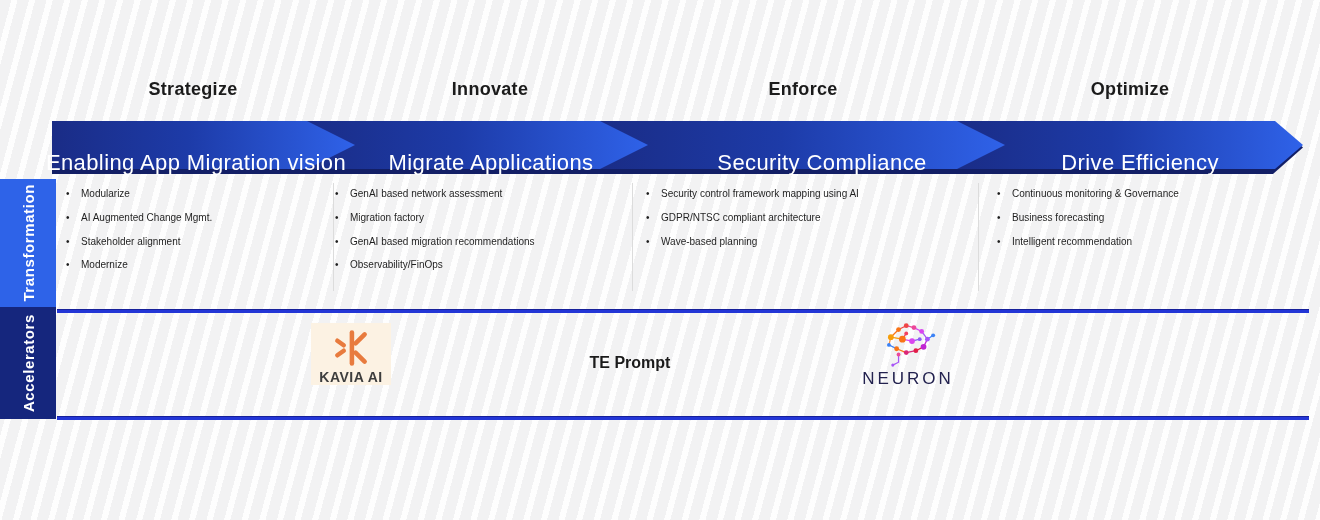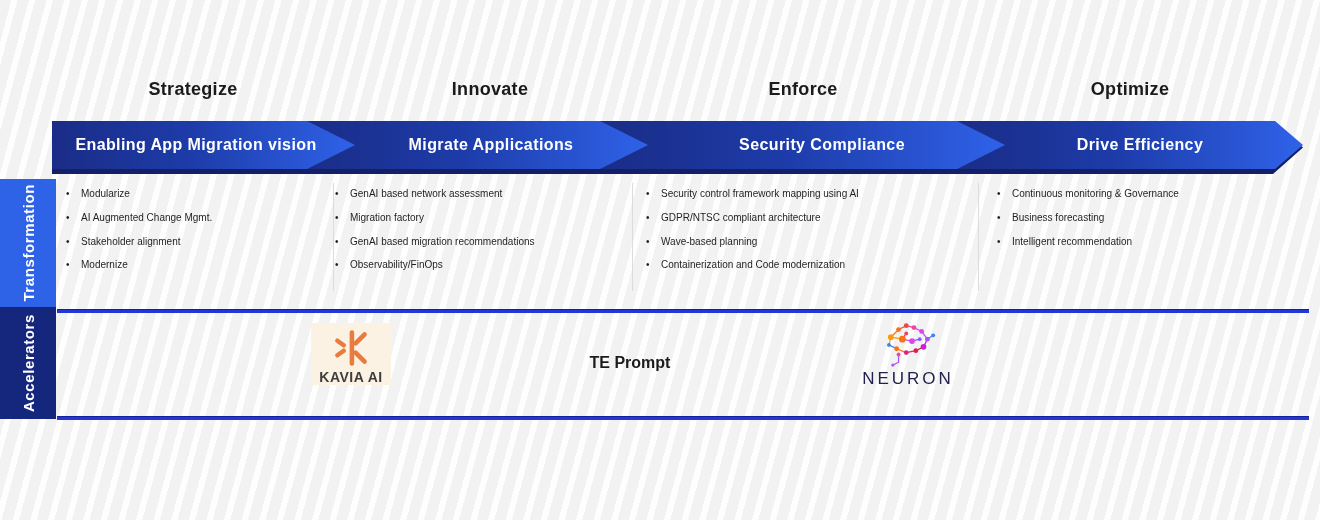--- a/index.html
+++ b/index.html
@@ -36,22 +36,22 @@
     clip-path:polygon(0 0, calc(100% - 48px) 0, 100% 50%, calc(100% - 48px) 100%, 0 100%);
   }
   .seg-arrow-end{
     clip-path:polygon(0 0, calc(100% - 28px) 0, 100% 50%, calc(100% - 28px) 100%, 0 100%);
   }
   .seg1{left:52px;width:303px;z-index:4;}
   .seg2{left:303px;width:345px;z-index:3;}
   .seg3{left:598px;width:407px;z-index:2;}
   .seg4{left:955px;width:348px;z-index:1;}
   .band-label{
-    position:absolute;top:145px;transform:translate(-50%,-50%);
-    z-index:6;color:#ffffff;font-weight:bold;font-size:16px;
+    position:absolute;top:163px;transform:translate(-50%,-50%);
+    z-index:6;color:#ffffff;font-weight:normal;font-size:22px;
     letter-spacing:.4px;white-space:nowrap;
   }
 
   
   .row-label{
     position:absolute;left:0;width:56px;
     display:flex;align-items:center;justify-content:center;
   }
   .row-label span{
     writing-mode:vertical-rl;transform:rotate(180deg);
@@ -141,21 +141,20 @@
   <ul class="bullets col2">
     <li>GenAI based network assessment</li>
     <li>Migration factory</li>
     <li>GenAI based migration recommendations</li>
     <li>Observability/FinOps</li>
   </ul>
   <ul class="bullets col3">
     <li>Security control framework mapping using AI</li>
     <li>GDPR/NTSC compliant architecture</li>
     <li>Wave-based planning</li>
-    <li>Containerization and Code modernization</li>
   </ul>
   <ul class="bullets col4">
     <li>Continuous monitoring &amp; Governance</li>
     <li>Business forecasting</li>
     <li>Intelligent recommendation</li>
   </ul>
 
   <div class="vdiv vdiv1"></div>
   <div class="vdiv vdiv2"></div>
   <div class="vdiv vdiv3"></div>

